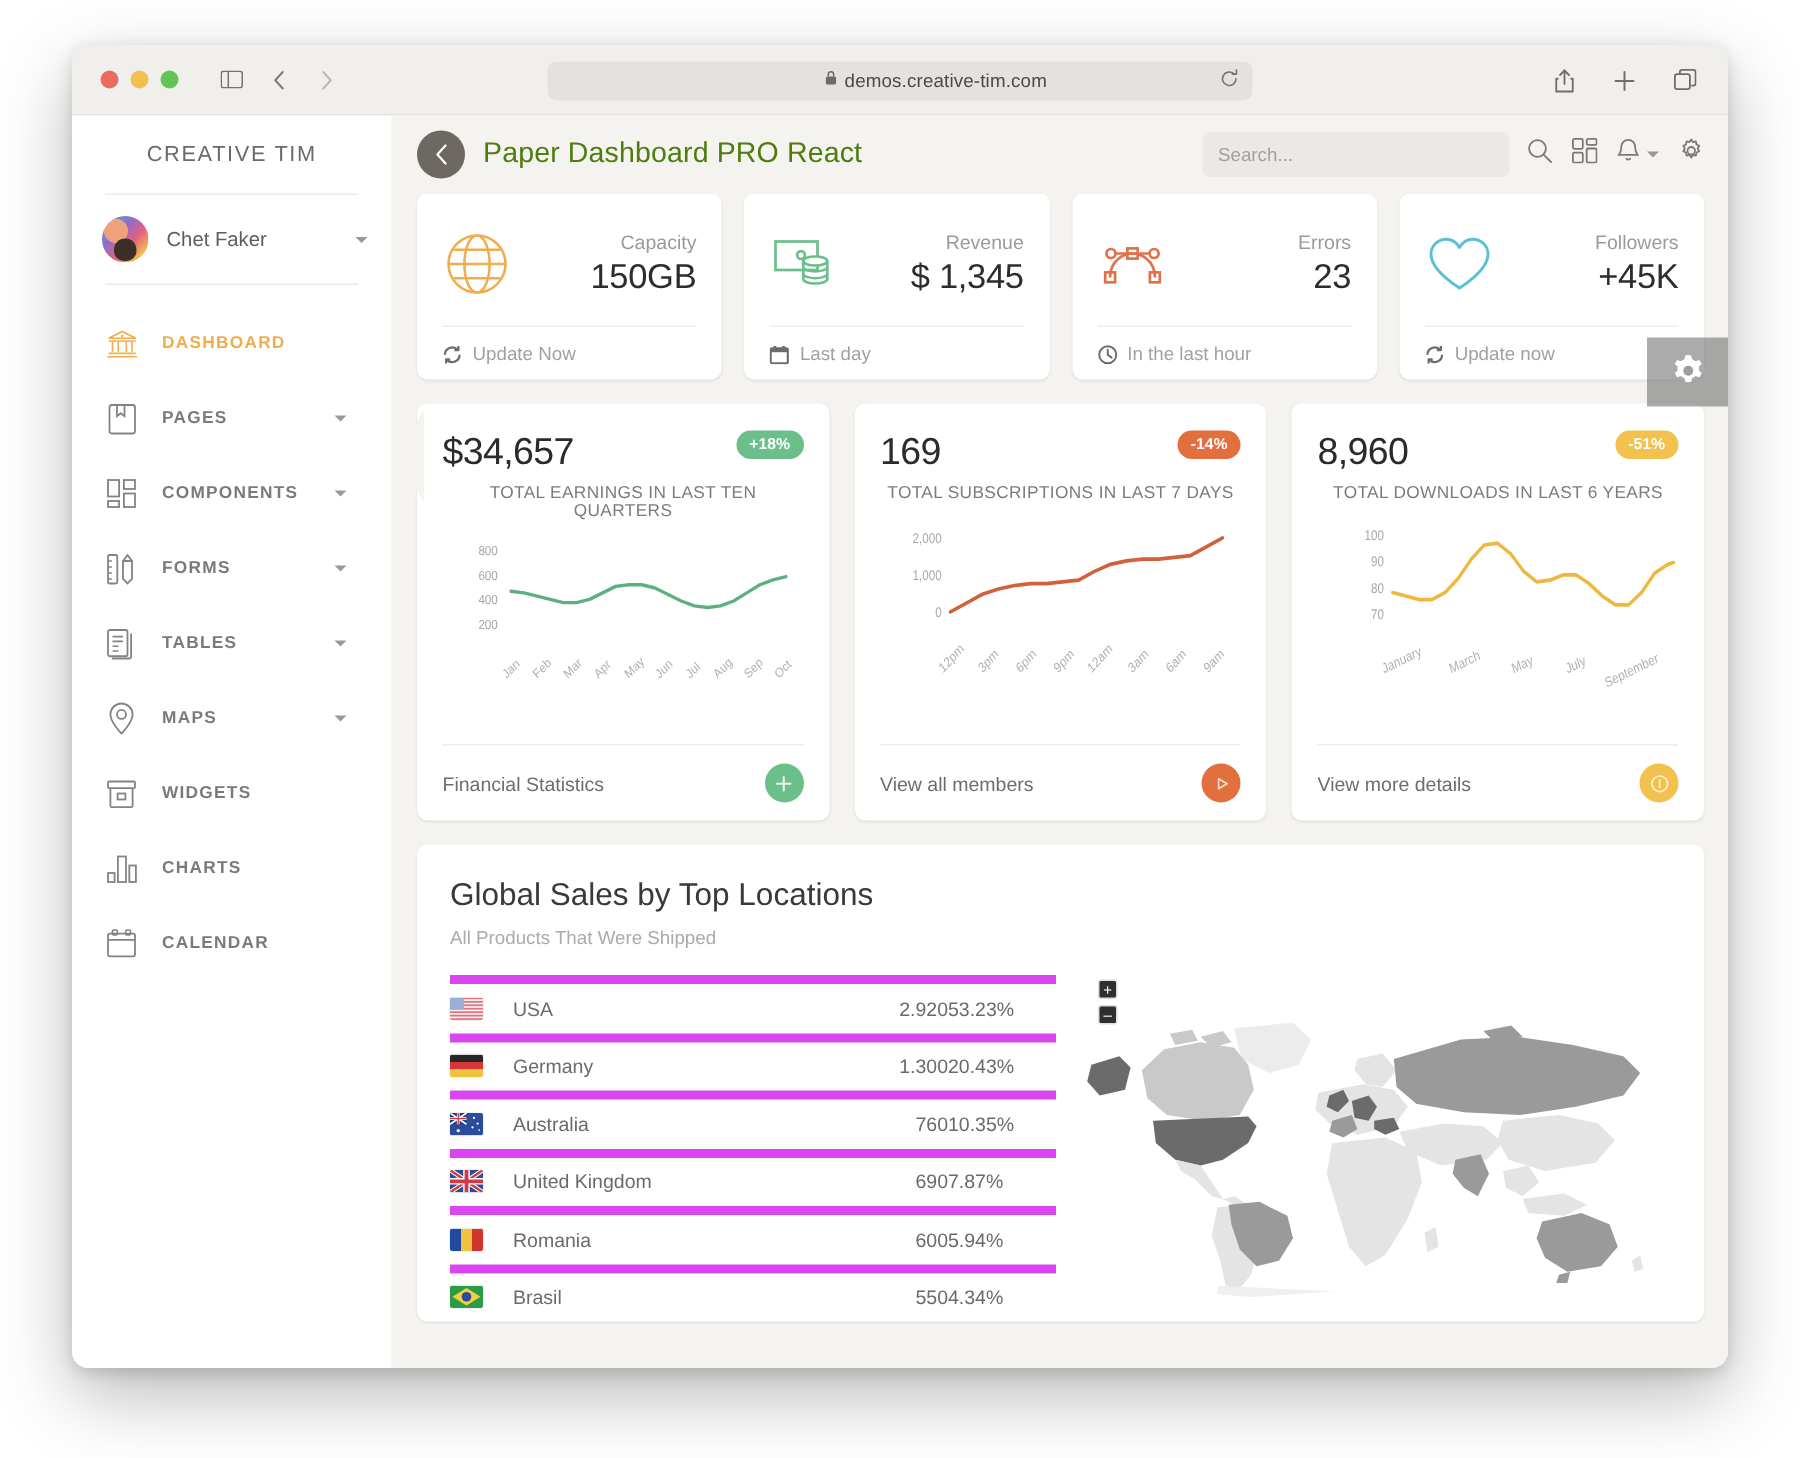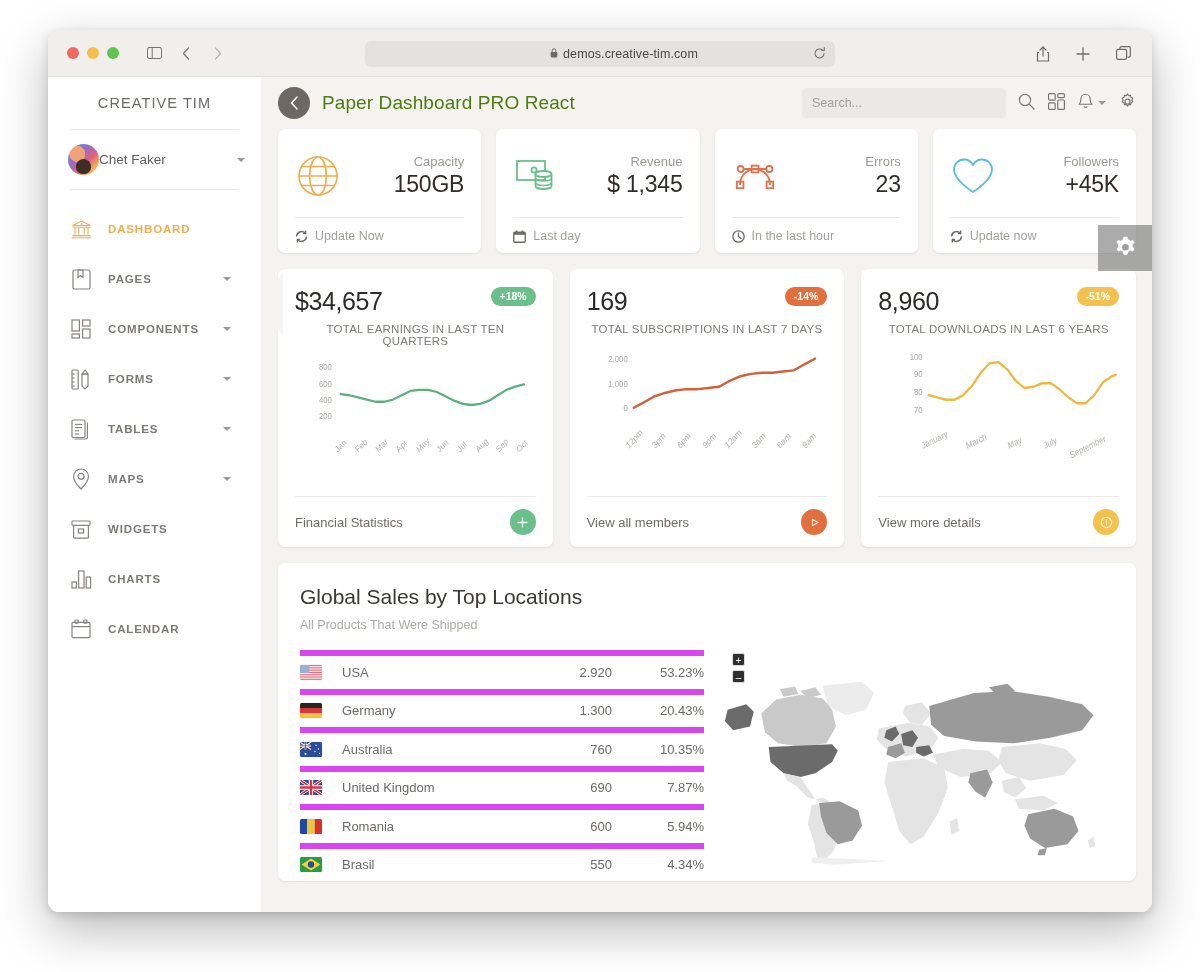--- a/index.html
+++ b/index.html
@@ -90,20 +90,21 @@
   .brand {
     height: 52px;
     display: flex; align-items: center; justify-content: center;
     font-size: 14.5px; letter-spacing: 1.1px;
     color: #6b6a67;
   }
   .hr { height: 1px; background: #eceae6; margin: 0 22px; }
   .user {
     display: flex; align-items: center;
     padding: 14px 16px 14px 20px;
+    gap: 12px;
   }
   .avatar {
     width: 31px; height: 31px; border-radius: 50%;
     background:
       radial-gradient(circle at 30% 32%, #f0a07a 0 26%, transparent 27%),
       linear-gradient(135deg,#45b7d1 0%, #8e6fc9 35%, #e2617f 60%, #f2c14e 85%);
     flex: none;
     position: relative;
     overflow: hidden;
   }
@@ -254,21 +255,21 @@
   }
   .srow .flag {
     width: 22px; height: 15px; flex: none;
     margin-right: 20px;
     border-radius: 1.5px;
     overflow: hidden;
     box-shadow: 0 0 0 .5px rgba(0,0,0,.08);
   }
   .srow .cname { flex: 1; }
   .srow .cval { width: 70px; text-align: right; }
-  .srow .cpct { width: 72px; text-align: right; margin-left: 20px; }
+  .srow .cpct { width: 72px; text-align: left; }
 
   .map-wrap {
     flex: 1; position: relative; height: 225px;
     margin-left: 8px;
   }
   .map-wrap svg.worldmap { display: block; width: 100%; height: 100%; }
   .zoom-ctrls {
     position: absolute; left: 10px; top: 3px;
     display: flex; flex-direction: column; gap: 4px;
     z-index: 4;

